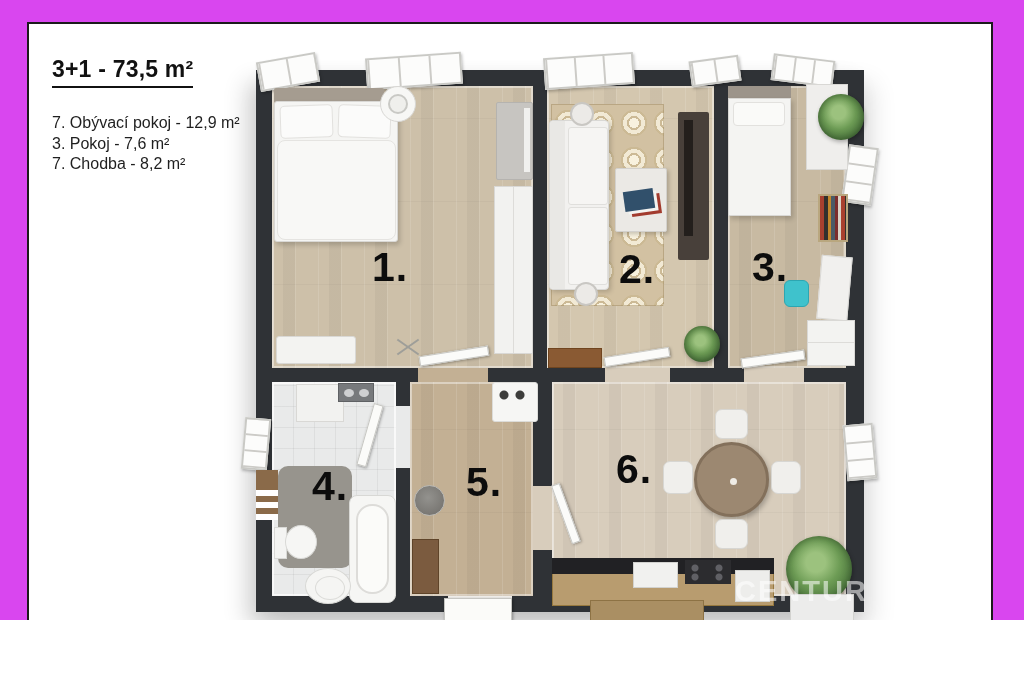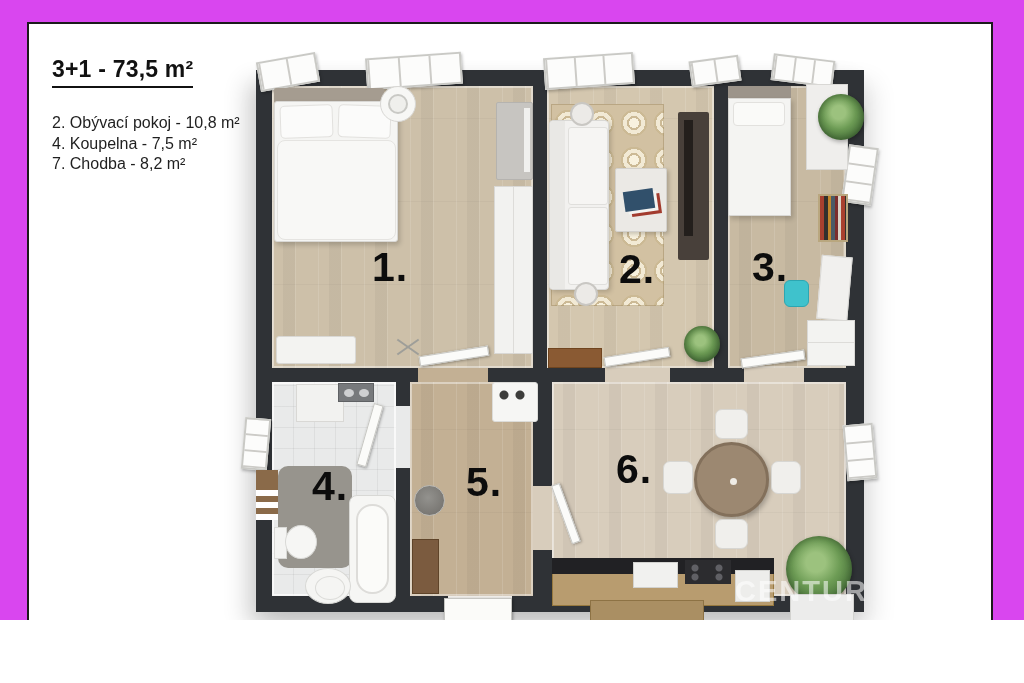--- a/index.html
+++ b/index.html
@@ -47,22 +47,22 @@
   .wm{font-size:29px;font-weight:bold;letter-spacing:2px;color:rgba(255,255,255,.55);line-height:34px;margin-top:45px;}
 </style>
 </head>
 <body>
 
 <div class="page">
   <div class="frame"></div>
 
   <div class="legend-title">3+1 - 73,5 m²</div>
   <div class="legend-list">
-    <div class="legend-item">2. Obývací pokoj - 10,8 m²</div>
-    <div class="legend-item">4. Koupelna - 7,5 m²</div>
+    <div class="legend-item">7. Obývací pokoj - 12,9 m²</div>
+    <div class="legend-item">3. Pokoj - 7,6 m²</div>
     <div class="legend-item">7. Chodba - 8,2 m²</div>
   </div>
 
   <div class="abs walls"></div>
 
   <div class="abs floor wood" style="left:272px;top:86px;width:261px;height:282px;background-color:#cdc0a9;"></div>
   <div class="abs floor wood" style="left:547px;top:86px;width:167px;height:282px;background-color:#d4c7af;"></div>
   <div class="abs floor wood" style="left:728px;top:86px;width:118px;height:282px;background-color:#c8baa2;"></div>
   <div class="abs floor tile" style="left:272px;top:382px;width:124px;height:214px;background-color:#e9eaea;"></div>
   <div class="abs floor wood" style="left:410px;top:382px;width:123px;height:214px;background-color:#c3b094;"></div>

